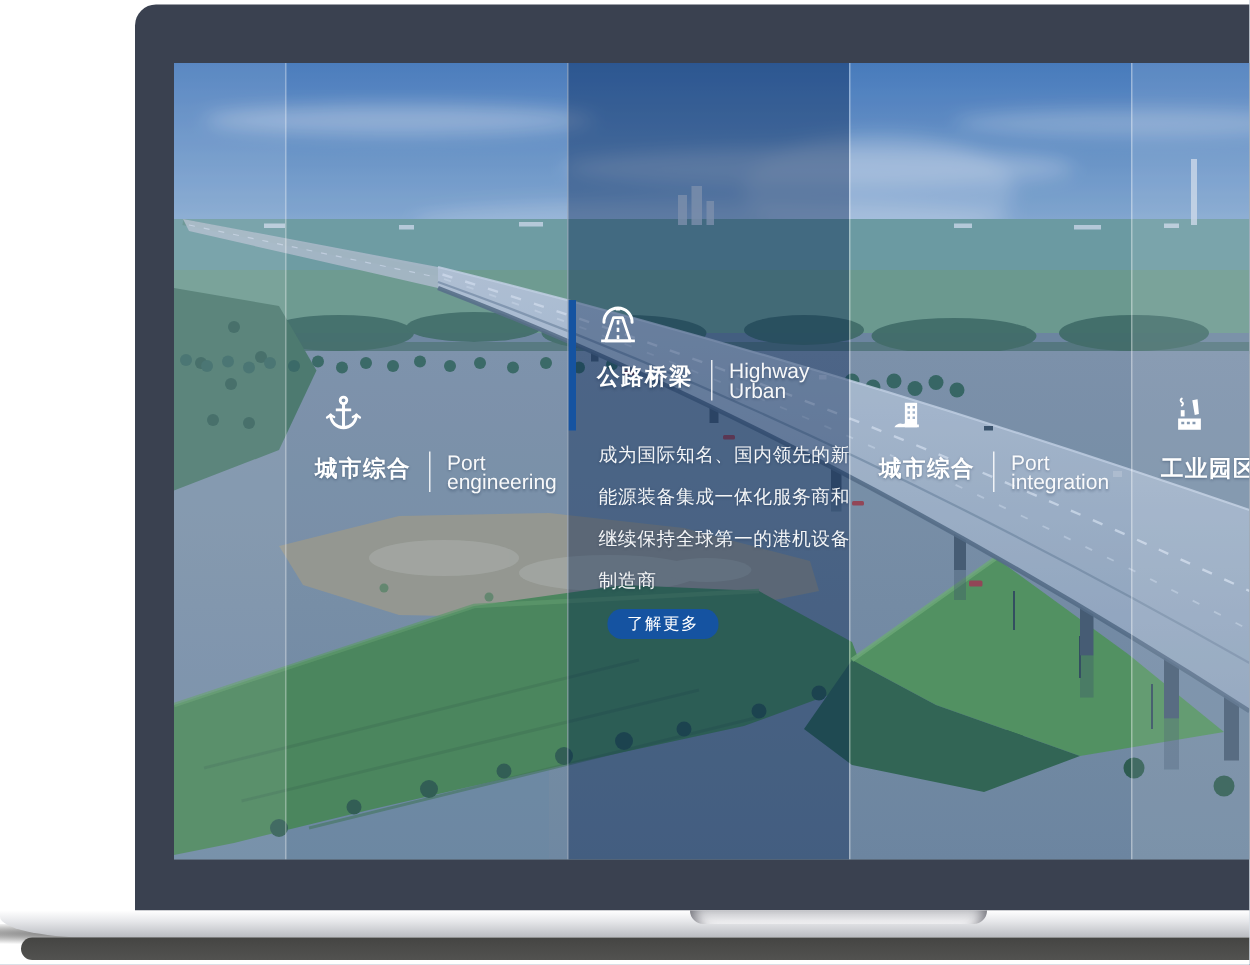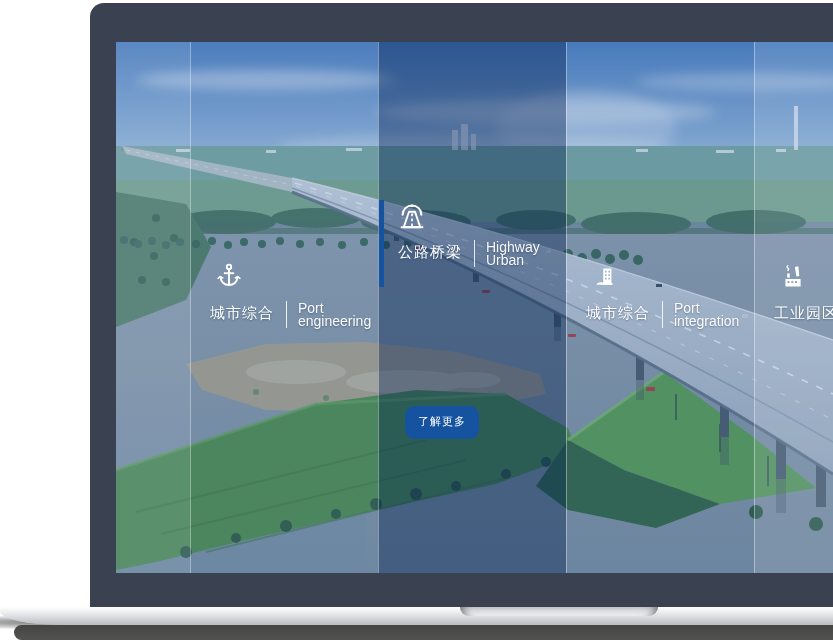--- a/index.html
+++ b/index.html
@@ -39,33 +39,33 @@
   .panel.p1 { left:262px; background:rgba(13,39,84,.40); }
   .panel.p2 { left:450px; background:rgba(255,255,255,.03); }
   .panel.p3 { left:638px; background:rgba(255,255,255,.13); }
 
   .picon { position:absolute; left:25px; top:220px; width:28px; height:28px; }
   .picon svg { width:100%; height:100%; display:block; }
   .p1 .picon { left:19px; top:159px; width:30px; height:30px; }
 
   .trow { position:absolute; left:20px; top:262px; display:flex; align-items:flex-start; }
   .p1 .trow { top:201px; }
-  .tzh { font-size:15px; font-weight:normal; letter-spacing:1px; line-height:17px; white-space:nowrap; }
+  .tzh { font-size:15px; font-weight:bold; letter-spacing:1px; line-height:17px; white-space:nowrap; }
   .tdiv { width:1px; height:27px; background:rgba(255,255,255,.85); margin:-3px 11px 0 12px; }
   .ten { font-size:14px; line-height:13px; margin-top:-2px; opacity:.95; }
 
   .bluebar { position:absolute; left:1px; top:158px; width:5px; height:87px;
              background:var(--accent,#1553a1); }
   .desc { position:absolute; left:21px; top:247px; font-size:12.5px; letter-spacing:.4px;
           color:rgba(255,255,255,.94); }
   .desc div { height:28px; line-height:28px; white-space:nowrap; }
-  .learn-btn { position:absolute; left:27px; top:364px; height:33px; line-height:19px;
+  .learn-btn { position:absolute; left:27px; top:364px; height:20px; line-height:19px;
                padding:0 13px; border:none; border-radius:9.5px; cursor:pointer;
                background:var(--accent,#1553a1); color:#fff; font-size:11px; letter-spacing:1px;
-               font-family:Liberation Mono, monospace; }
+               font-family:Liberation Sans, sans-serif; }
 </style>
 </head>
 <body>
 
 <div class="stage">
 
   <div class="bezel"></div>
 
   <div class="screen">
 
@@ -286,20 +286,26 @@
         </svg>
       </span>
       <div class="trow">
         <span class="tzh">公路桥梁</span>
         <span class="tdiv"></span>
         <span class="ten">
           <div>Highway</div>
           <div>Urban</div>
         </span>
       </div>
+      <div class="desc">
+        <div>成为国际知名、国内领先的新</div>
+        <div>能源装备集成一体化服务商和</div>
+        <div>继续保持全球第一的港机设备</div>
+        <div>制造商</div>
+      </div>
       <button class="learn-btn">了解更多</button>
     </div>
 
     <div class="panel p2">
       <span class="picon">
         <svg viewBox="0 0 24 24">
           <path fill="#fff" fill-rule="evenodd" d="M10.5 5.5h7v14h-7z M12 7.4h1.4v1.5H12z M14.9 7.4h1.4v1.5h-1.4z M12 10.4h1.4v1.5H12z M14.9 10.4h1.4v1.5h-1.4z M12 13.4h1.4v1.5H12z M14.9 13.4h1.4v1.5h-1.4z"></path>
           <path d="M4.5 19.5c1.2-2 3.2-2.6 5-1.8 1.6-.8 3-.5 4 .3h5v1.5z" fill="#fff"></path>
         </svg>
       </span>

